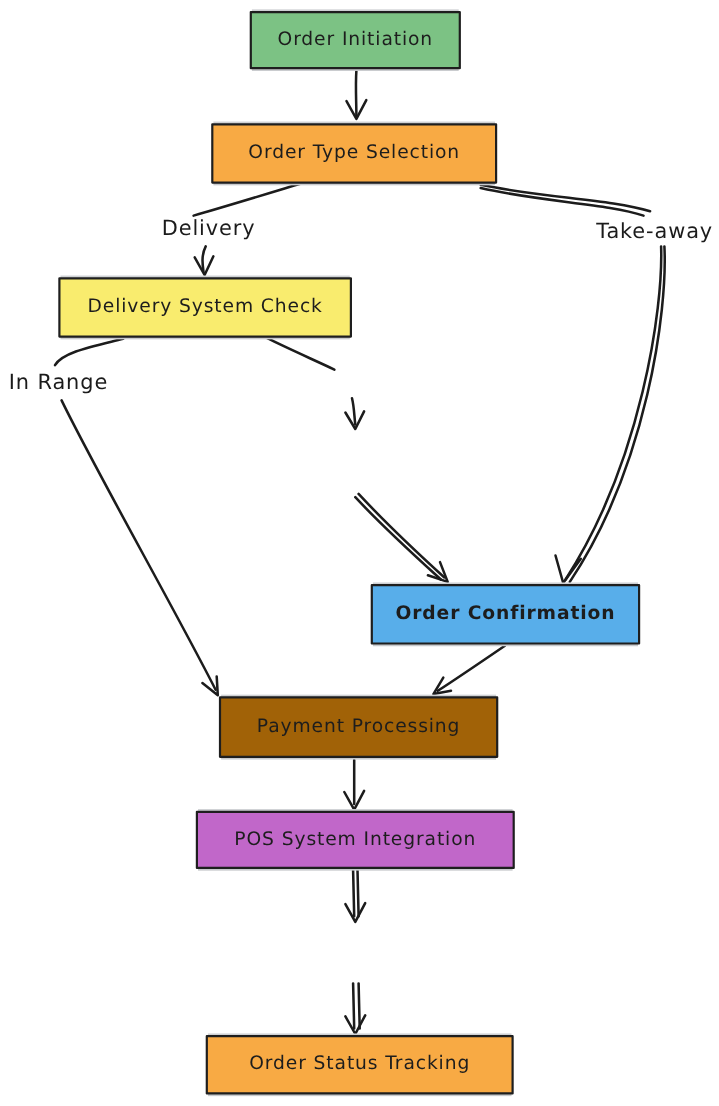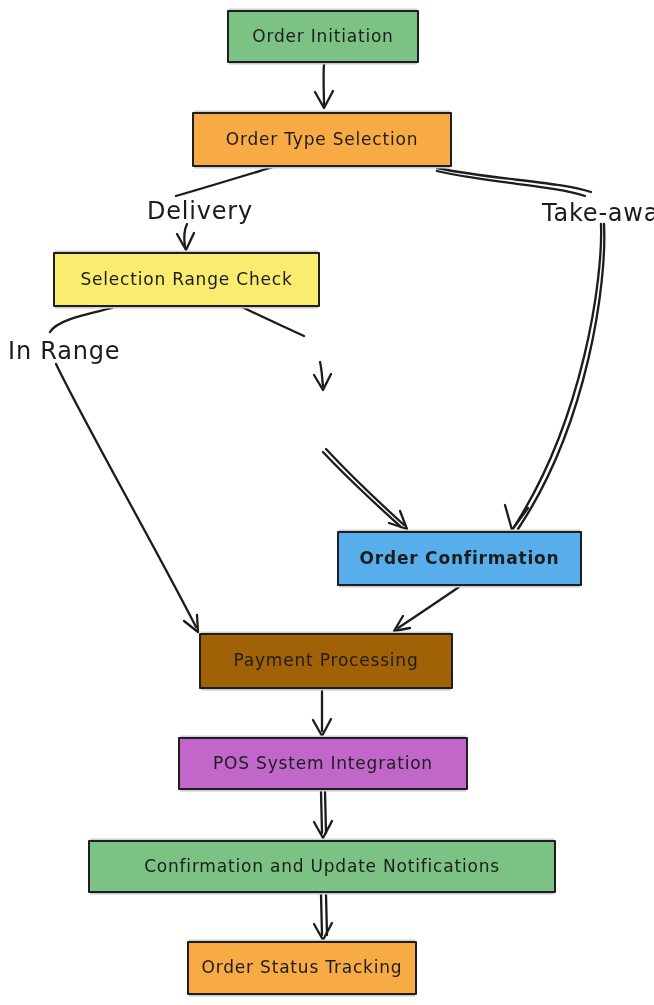--- a/index.html
+++ b/index.html
@@ -10,21 +10,21 @@
   .edge-layer{position:absolute;left:0;top:0;width:654px;height:1005px;}
   .edge-layer path{fill:none;stroke:#1c1c1c;stroke-width:2.3;stroke-linecap:round;stroke-linejoin:round;}
   .node{
     position:absolute;box-sizing:border-box;
     display:flex;align-items:center;justify-content:center;text-align:center;
     border:2.5px solid #1e1e1e;border-radius:1px;
     font-size:17px;letter-spacing:0.8px;line-height:1.15;
     box-shadow:0 -3.5px 0 -2px #cfd1d4, 0 3.5px 0 -2px #c8cacd;
   }
   .edge-label{
-    position:absolute;font-size:24px;letter-spacing:0.8px;white-space:nowrap;
+    position:absolute;font-size:19px;letter-spacing:0.8px;white-space:nowrap;
     color:#1b1b1b;
   }
 </style>
 </head>
 <body>
 
 <div class="stage">
 
   <svg class="edge-layer" viewBox="0 0 654 1005" xmlns="http://www.w3.org/2000/svg">
 
@@ -85,32 +85,31 @@
       <path d="M321,894 L322,935"></path>
       <path d="M326,894 L327,935"></path>
       <path d="M314,924 L323,940 L332,923"></path>
     </g>
   </svg>
 
   <div class="node" style="left: 227px; top: 10px; width: 192px; height: 53px; background-color: rgb(124, 194, 132);">Order Initiation</div>
 
   <div class="node" style="left: 192px; top: 112px; width: 260px; height: 55px; background-color: rgb(248, 170, 68);">Order Type Selection</div>
 
-  <div class="node" style="left: 53px; top: 252px; width: 267px; height: 55px; background-color: rgb(249, 236, 110);">Selection Range Check</div>
+  <div class="node" style="left: 53px; top: 252px; width: 267px; height: 55px; background-color: rgb(249, 236, 110);">Delivery System Check</div>
 
 
   <div class="node" style="left: 337px; top: 531px; width: 245px; height: 55px; background-color: rgb(88, 174, 234); font-weight: bold;">Order Confirmation</div>
 
   <div class="node" style="left: 199px; top: 633px; width: 254px; height: 56px; background-color: #a16207;">Payment Processing</div>
 
   <div class="node" style="left: 178px; top: 737px; width: 290px; height: 53px; background-color: rgb(193, 103, 201);">POS System Integration</div>
 
-  <div class="node" style="left: 88px; top: 840px; width: 468px; height: 53px; background-color: rgb(124, 194, 132);">Confirmation and Update Notifications</div>
 
-  <div class="node" style="left: 187px; top: 941px; width: 230px; height: 54px; background-color: rgb(248, 170, 68);">Order Status Tracking</div>
+  <div class="node" style="left: 187px; top: 941px; width: 280px; height: 54px; background-color: rgb(248, 170, 68);">Order Status Tracking</div>
 
   <div class="edge-label" style="left:147px;top:197px">Delivery</div>
 
   <div class="edge-label" style="left:542px;top:199px">Take-away</div>
 
   <div class="edge-label" style="left:8px;top:337px">In Range</div>
 
 
 </div>
 

